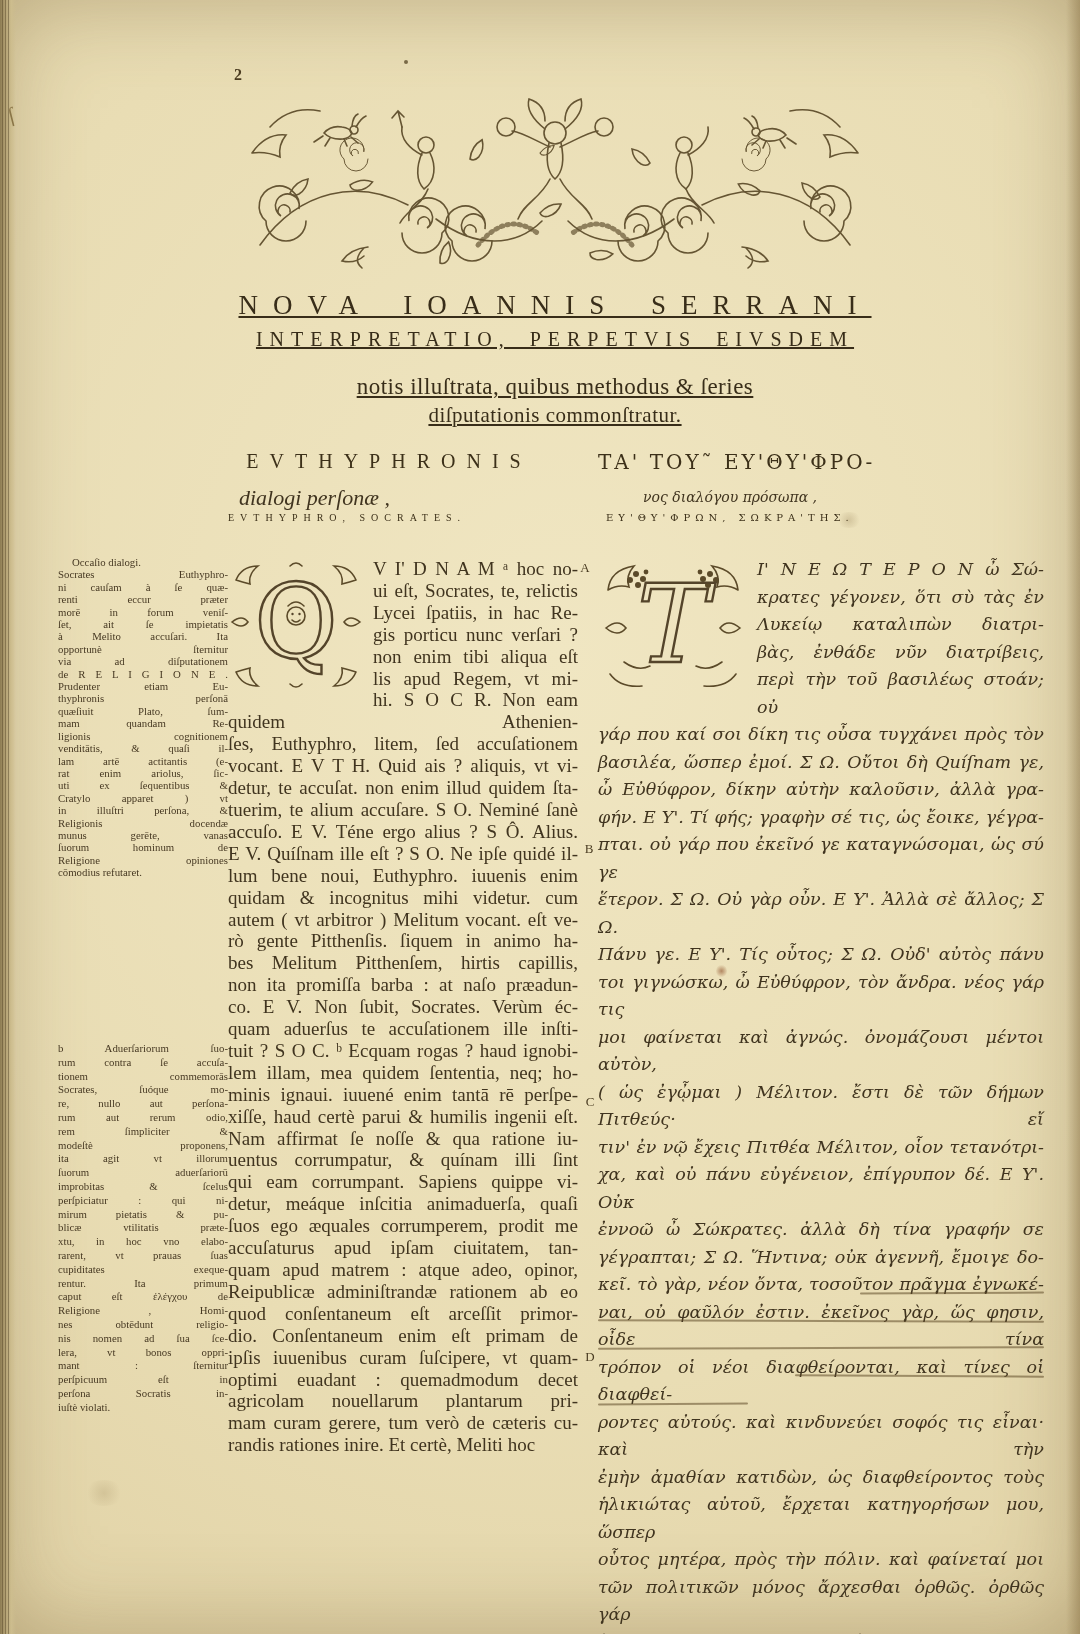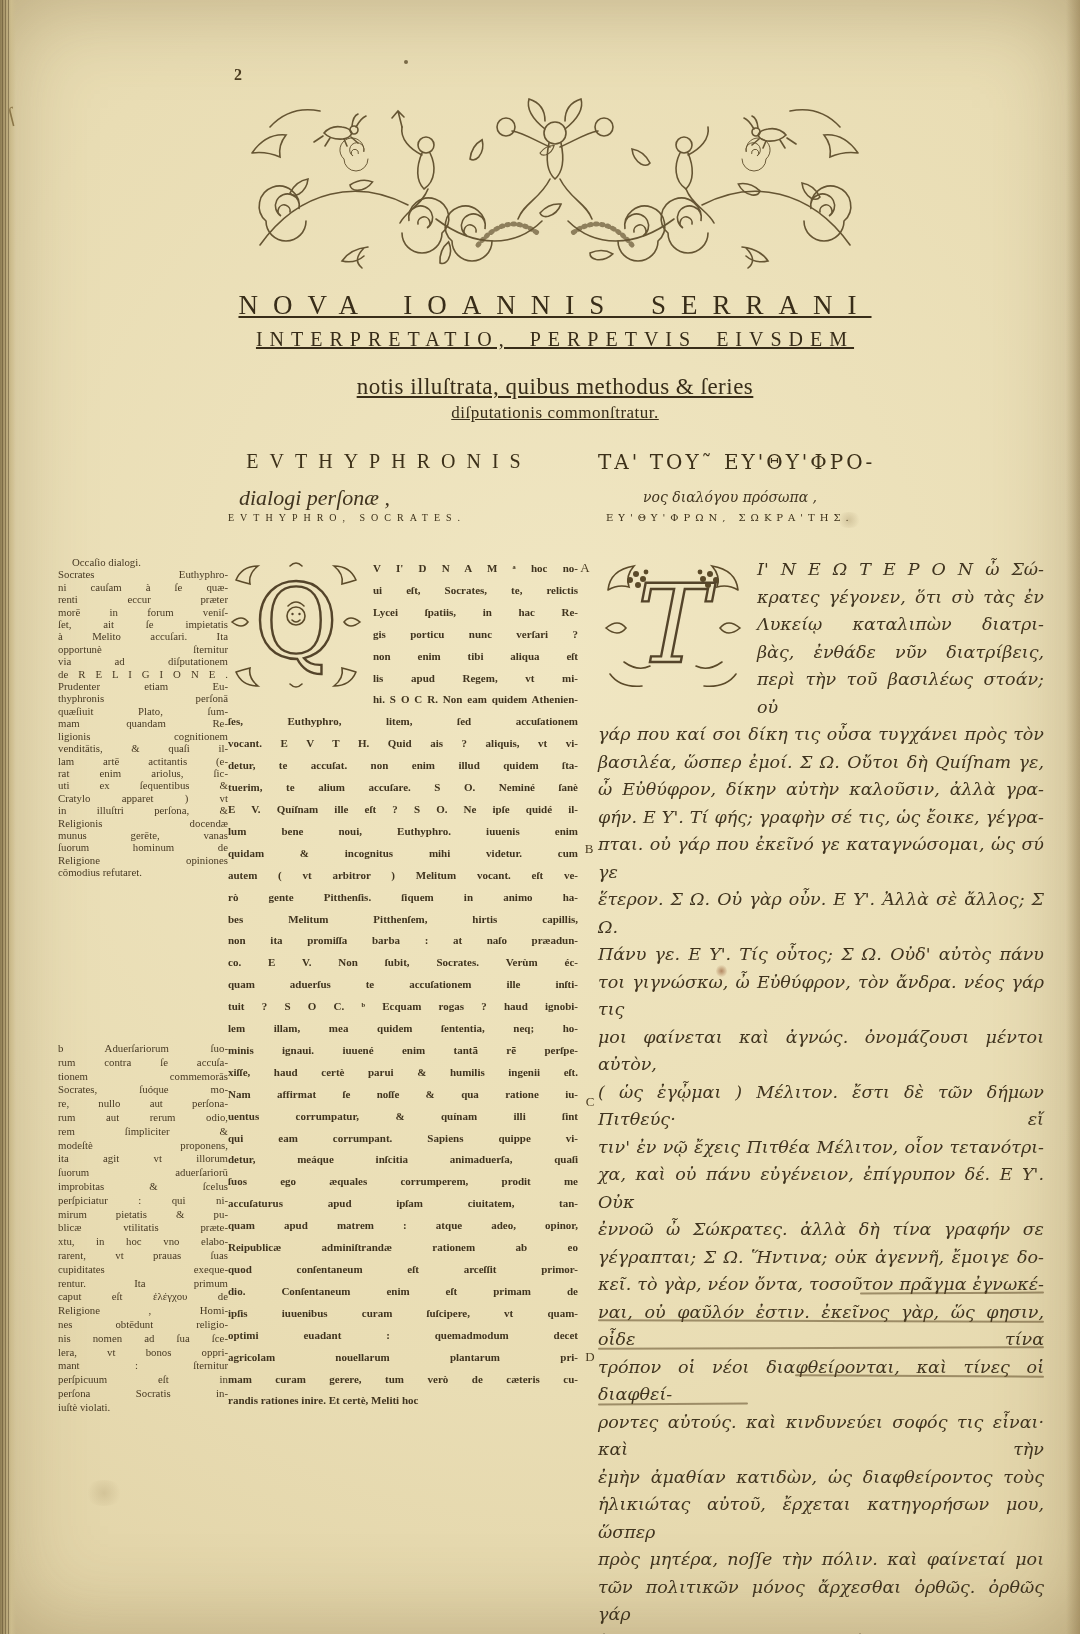--- a/index.html
+++ b/index.html
@@ -20,21 +20,21 @@
     color:#8a7547;transform:rotate(-24deg);}
   .ink-dot{position:absolute;left:404px;top:60px;width:4px;height:4px;border-radius:50%;background:#5e4d2c;opacity:.8;}
   .page-number{position:absolute;left:234px;top:66px;font-size:16px;font-weight:bold;color:#4a3b20;}
   .headpiece{position:absolute;left:240px;top:93px;width:630px;height:185px;}
   .headpiece svg{display:block;width:100%;height:100%;}
 
   .title-block{position:absolute;left:165px;top:290px;width:780px;text-align:center;color:#382d19;text-decoration:underline;}
   .t1{font-size:27px;letter-spacing:15px;word-spacing:10px;margin-bottom:7px;white-space:nowrap;}
   .t2{font-size:20px;letter-spacing:7px;word-spacing:7px;margin-bottom:23px;white-space:nowrap;}
   .t3{font-size:23px;letter-spacing:.5px;margin-bottom:3px;}
-  .t4{font-size:17px;letter-spacing:.5px;}
+  .t4{font-size:21px;letter-spacing:.5px;}
 
   .greek{font-family:"DejaVu Serif",serif;font-style:italic;}
   .hx{position:absolute;top:450px;font-size:20px;color:#3c3019;white-space:nowrap;}
   .hl{left:213px;width:352px;text-align:center;letter-spacing:11px;}
   .hg{left:598px;letter-spacing:3px;font-style:normal;}
   .sub{position:absolute;white-space:nowrap;}
   .sl{left:239px;top:485px;font-size:22px;font-style:italic;}
   .sg{left:643px;top:489px;font-size:14px;}
   .spk{position:absolute;top:512px;font-size:10px;color:#3c3019;white-space:nowrap;text-align:center;}
   .spl{left:228px;letter-spacing:6px;}
@@ -44,21 +44,21 @@
   .note{position:absolute;left:58px;width:170px;font-size:10.8px;color:#473923;}
   .note .tline{line-height:12.4px;}
   .note-a{top:556px;}
   .note-b{top:1042px;}
   .note-b .tline{line-height:13.8px;}
   .note .tline:last-child{text-align-last:left;}
   .note-a .tline:first-child{text-align-last:left;padding-left:14px;}
 
   .col{position:absolute;top:558px;}
   .latin-col{left:228px;width:350px;}
-  .latin-col .tline{font-size:11px;line-height:21.9px;font-weight:bold;}
+  .latin-col .tline{font-size:19px;line-height:21.9px;}
   .greek-col{left:598px;width:446px;top:556px;}
   .greek-col .tline{font-size:17.5px;line-height:27.5px;}
   .col .tline:last-child{text-align-last:left;}
   .dropcap{float:left;margin:2px 9px 0 0;}
   .dq{width:136px;height:130px;}
   .dt{width:150px;height:136px;}
   .dropcap svg{display:block;width:100%;height:100%;}
 
   .secletter{position:absolute;width:18px;text-align:center;font-size:13px;color:#4a3c22;}
   .ink-underline{position:absolute;height:2px;background:rgba(95,74,40,.55);border-radius:2px;}
@@ -246,20 +246,21 @@
         <span class="tline">ui eſt, Socrates, te, relictis</span>
         <span class="tline">Lycei ſpatiis, in hac Re-</span>
         <span class="tline">gis porticu nunc verſari ?</span>
         <span class="tline">non enim tibi aliqua eſt</span>
         <span class="tline">lis apud Regem, vt mi-</span>
         <span class="tline">hi. S O C R. Non eam quidem Athenien-</span>
         <span class="tline">ſes, Euthyphro, litem, ſed accuſationem</span>
         <span class="tline">vocant. E V T H. Quid ais ? aliquis, vt vi-</span>
         <span class="tline">detur, te accuſat. non enim illud quidem ſta-</span>
         <span class="tline">tuerim, te alium accuſare. S O. Neminé ſanè</span>
+        <span class="tline">accuſo. E V. Téne ergo alius ? S Ô. Alius.</span>
         <span class="tline">E V. Quíſnam ille eſt ? S O. Ne ipſe quidé il-</span>
         <span class="tline">lum bene noui, Euthyphro. iuuenis enim</span>
         <span class="tline">quidam &amp; incognitus mihi videtur. cum</span>
         <span class="tline">autem ( vt arbitror ) Melitum vocant. eſt ve-</span>
         <span class="tline">rò gente Pitthenſis. ſiquem in animo ha-</span>
         <span class="tline">bes Melitum Pitthenſem, hirtis capillis,</span>
         <span class="tline">non ita promiſſa barba : at naſo præadun-</span>
         <span class="tline">co. E V. Non ſubit, Socrates. Verùm éc-</span>
         <span class="tline">quam aduerſus te accuſationem ille inſti-</span>
         <span class="tline">tuit ? S O C. ᵇ Ecquam rogas ? haud ignobi-</span>
@@ -334,21 +335,21 @@
         <span class="tline">τιν' ἐν νῷ ἔχεις Πιτθέα Μέλιτον, οἷον τετανότρι-</span>
         <span class="tline">χα, καὶ οὐ πάνυ εὐγένειον, ἐπίγρυπον δέ. Ε Υ'. Οὐκ</span>
         <span class="tline">ἐννοῶ ὦ Σώκρατες. ἀλλὰ δὴ τίνα γραφήν σε</span>
         <span class="tline">γέγραπται; Σ Ω. Ἥντινα; οὐκ ἀγεννῆ, ἔμοιγε δο-</span>
         <span class="tline">κεῖ. τὸ γὰρ, νέον ὄντα, τοσοῦτον πρᾶγμα ἐγνωκέ-</span>
         <span class="tline">ναι, οὐ φαῦλόν ἐστιν. ἐκεῖνος γὰρ, ὥς φησιν, οἶδε τίνα</span>
         <span class="tline">τρόπον οἱ νέοι διαφθείρονται, καὶ τίνες οἱ διαφθεί-</span>
         <span class="tline">ροντες αὐτούς. καὶ κινδυνεύει σοφός τις εἶναι· καὶ τὴν</span>
         <span class="tline">ἐμὴν ἀμαθίαν κατιδὼν, ὡς διαφθείροντος τοὺς</span>
         <span class="tline">ἡλικιώτας αὐτοῦ, ἔρχεται κατηγορήσων μου, ὥσπερ</span>
-        <span class="tline">πρὸς μητέρα, noſſe τὴν πόλιν. καὶ φαίνεταί μοι</span>
+        <span class="tline">οὗτος μητέρα, πρὸς τὴν πόλιν. καὶ φαίνεταί μοι</span>
         <span class="tline">τῶν πολιτικῶν μόνος ἄρχεσθαι ὀρθῶς. ὀρθῶς γάρ</span>
         <span class="tline">ἐστι τῶν νέων πρῶτον ἐπιμεληθῆναι, ὅπως ἔσονται</span>
       </div>
   </div>
 
   <div class="ink-underline" style="left:860px;top:1292px;width:184px;transform:rotate(-.3deg);"></div>
   <div class="ink-underline" style="left:598px;top:1320px;width:446px;transform:rotate(.2deg);"></div>
   <div class="ink-underline" style="left:598px;top:1347px;width:446px;transform:rotate(-.2deg);"></div>
   <div class="ink-underline" style="left:795px;top:1375px;width:249px;transform:rotate(.3deg);"></div>
   <div class="ink-underline" style="left:598px;top:1403px;width:150px;transform:rotate(-.4deg);"></div>

